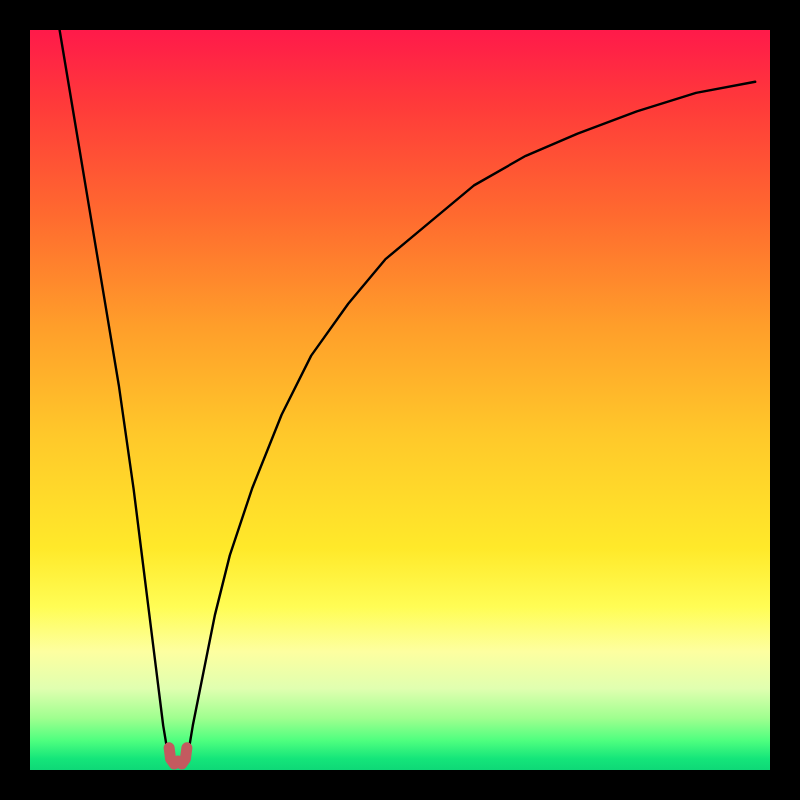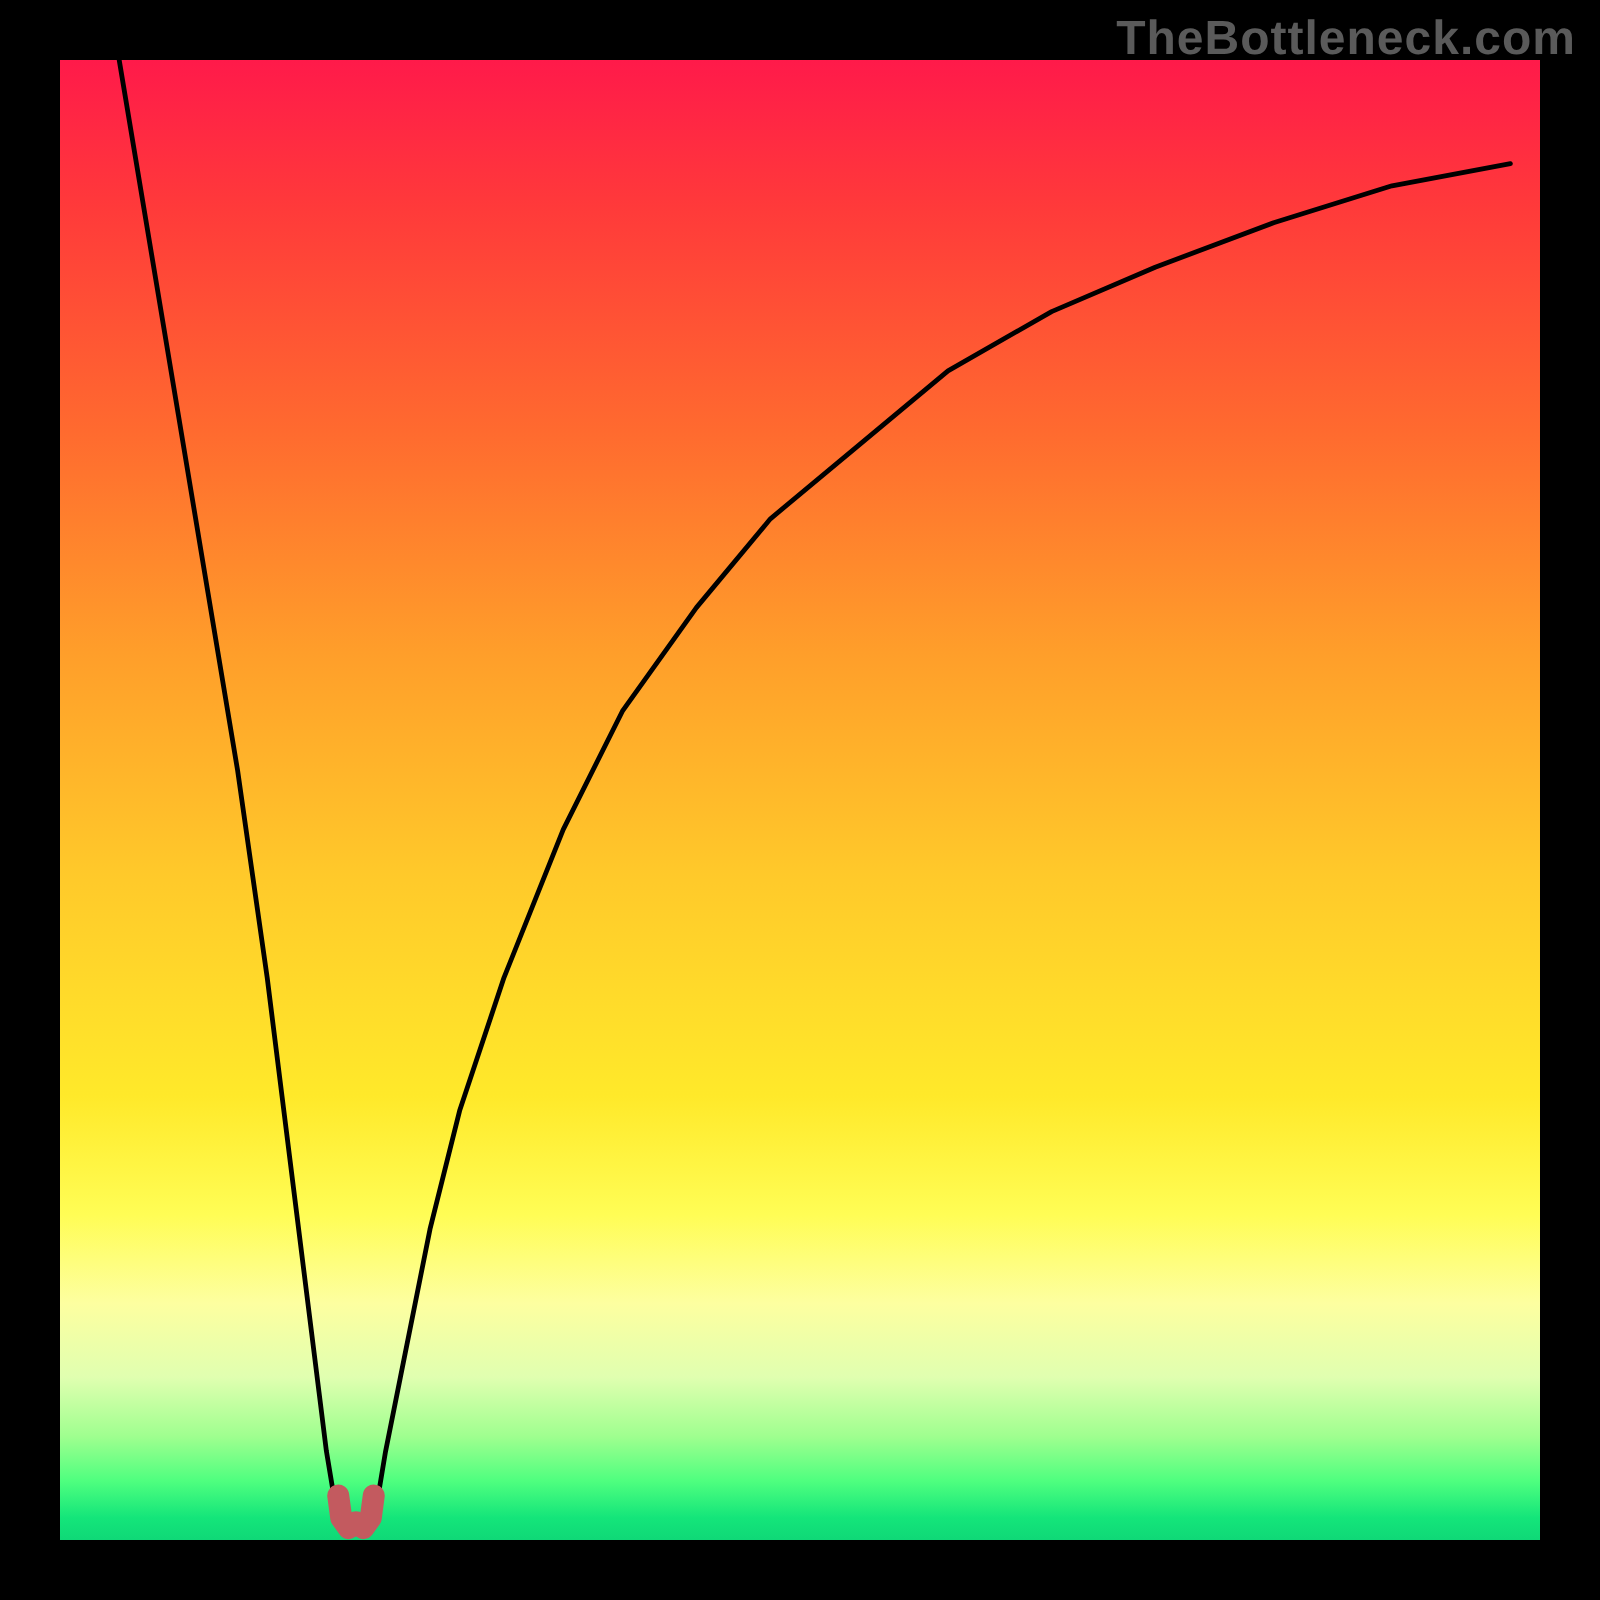--- a/index.html
+++ b/index.html
@@ -55,21 +55,20 @@
     top: 0;
     width: 740px;
     height: 740px;
   }
 </style>
 </head>
 <body>
 
 <div class="frame">
 
-  <div class="watermark">TheBottleneck.com</div>
 
   <div class="plot-area">
     <svg class="curve" viewBox="0 0 740 740" preserveAspectRatio="none">
       <path id="path-left" fill="none" stroke="#000000" stroke-width="2.4" stroke-linecap="round" stroke-linejoin="round" d="M29.60 0.00 L44.40 88.80 L59.20 177.60 L74.00 266.40 L88.80 355.20 L103.60 458.80 L111.00 518.00 L118.40 577.20 L125.80 636.40 L129.50 666.00 L133.20 695.60 L136.90 717.80 L140.60 731.12"></path>
       <path id="path-right" fill="none" stroke="#000000" stroke-width="2.4" stroke-linecap="round" stroke-linejoin="round" d="M155.40 731.12 L159.10 717.80 L162.80 695.60 L170.20 658.60 L177.60 621.60 L185.00 584.60 L199.80 525.40 L222.00 458.80 L251.60 384.80 L281.20 325.60 L318.20 273.80 L355.20 229.40 L399.60 192.40 L444.00 155.40 L495.80 125.80 L547.60 103.60 L606.80 81.40 L666.00 62.90 L725.20 51.80"></path>
       <path id="path-cusp" fill="none" stroke="#c35a5f" stroke-width="11" stroke-linecap="round" stroke-linejoin="round" d="M139.12 717.80 L140.60 728.90 L144.30 734.08 L148.00 731.12 L151.70 734.08 L155.40 728.90 L156.88 717.80"></path>
     </svg>
   </div>
 
 </div>

